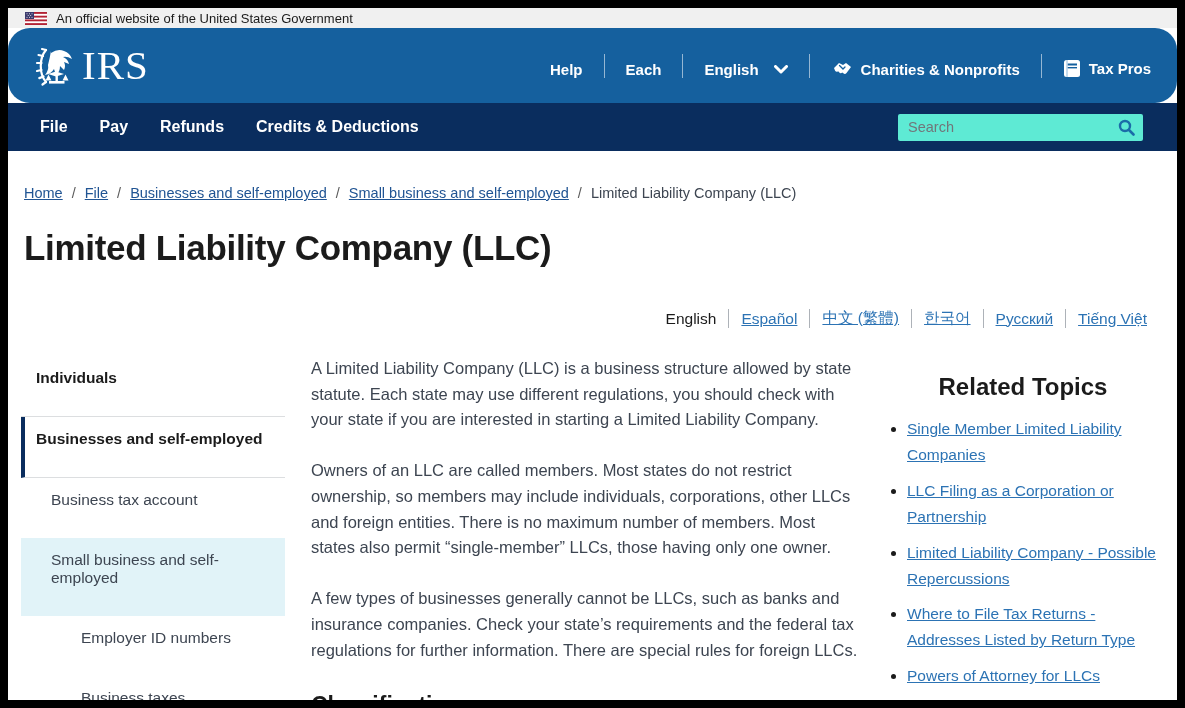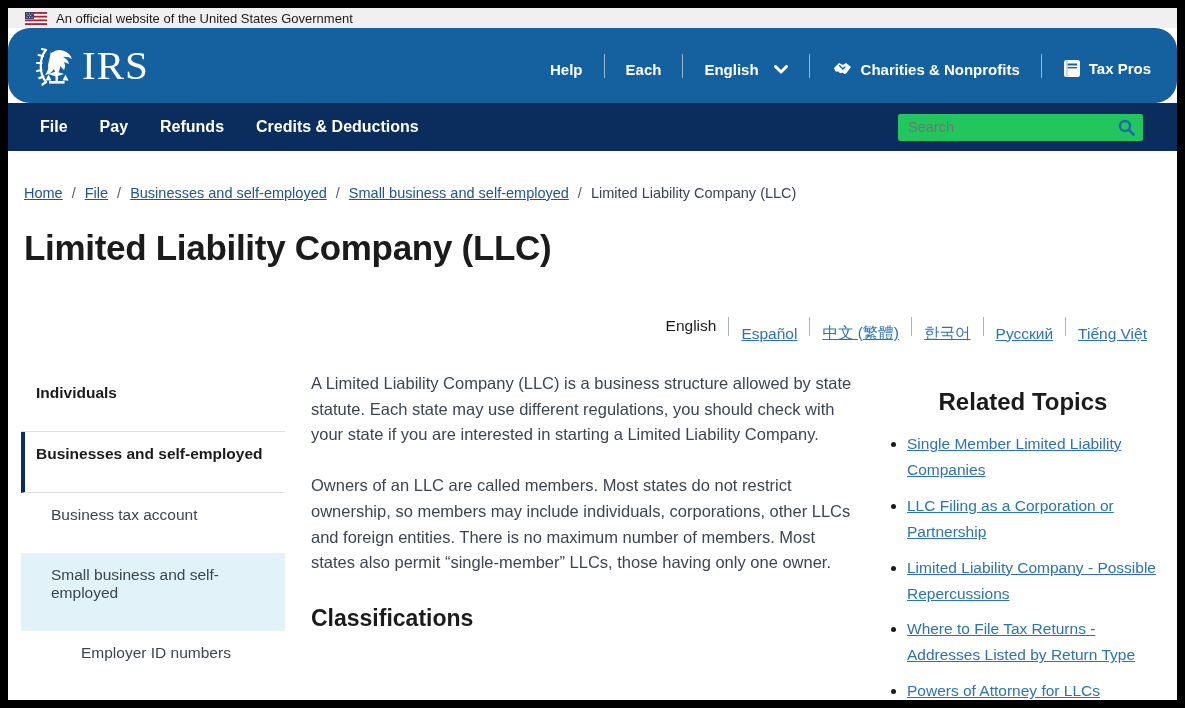--- a/index.html
+++ b/index.html
@@ -29,39 +29,39 @@
   .vsep { width: 1px; height: 24px; background: rgba(255,255,255,.55); }
   .chev { margin-left: 7px; }
 
   
   .main-nav {
     height: 48px; background: var(--nav-bg, #0a2d5e);
     display: flex; align-items: center; padding: 0 16px; color: #fff;
   }
   .nav-item { font-size: 16px; font-weight: bold; padding: 0 16px; cursor: pointer; white-space: nowrap; }
   .search-box {
-    margin-left: auto; margin-right: 18px; width: 245px; height: 27px; background: #22c55e;
+    margin-left: auto; margin-right: 18px; width: 245px; height: 27px; background: #5eead4;
     border-radius: 2px; display: flex; align-items: center; padding: 0 8px 0 10px;
   }
   .search-box input { border: none; outline: none; flex: 1; font-size: 14.5px; color: #3d4551; font-family: "Liberation Sans", sans-serif; background: transparent; }
   .search-box input::placeholder { color: #71767a; }
   .search-btn { background: none; border: none; cursor: pointer; display: flex; padding: 0; }
 
   
   .breadcrumb { margin: 34px 16px 16px; font-size: 14.5px; color: #5c5c5c; display: flex; flex-wrap: wrap; align-items: center; }
   .breadcrumb a { color: var(--breadcrumb-link, #205493); text-decoration: underline; cursor: pointer; }
   .crumb-sep { margin: 0 9px; color: #5c5c5c; }
   .crumb-current { color: #3d4551; }
 
   
   .page-title { margin: 27px 16px 0; font-size: 35px; font-weight: bold; color: var(--heading-color, #1b1b1b); letter-spacing: -0.3px; }
 
   
   .lang-row { margin: 40px 30px 0 0; display: flex; justify-content: flex-end; align-items: center; font-size: 15.5px; }
-  .lang-row a { color: var(--link-color, #2c73b4); text-decoration: underline; cursor: pointer; margin-top: 15px; }
+  .lang-row a { color: var(--link-color, #2c73b4); text-decoration: underline; cursor: pointer; }
   .lang-current { color: #1b1b1b; }
   .lang-sep { width: 1px; height: 19px; background: #adb2b8; margin: 0 12px; }
 
   
   .content { display: flex; margin-top: 27px; padding-left: 13px; }
 
   
   .sidebar { width: 264px; flex-shrink: 0; font-size: 15.5px; }
   .side-item { padding: 13px 10px 29px 15px; color: #3d4551; cursor: pointer; }
   .side-item.bold { font-weight: bold; color: #1b1b1b; }
@@ -213,20 +213,21 @@
       <div class="side-item lvl1">Business tax account</div>
       <div class="side-item lvl1 highlight">Small business and self-employed</div>
       <div class="side-item lvl2">Employer ID numbers</div>
       <div class="side-item lvl2">Business taxes</div>
       <div class="side-item lvl2">Reporting information returns</div>
     </nav>
 
     <div class="article">
       <p>A Limited Liability Company (LLC) is a business structure allowed by state statute. Each state may use different regulations, you should check with your state if you are interested in starting a Limited Liability Company.</p>
       <p>Owners of an LLC are called members. Most states do not restrict ownership, so members may include individuals, corporations, other LLCs and foreign entities. There is no maximum number of members. Most states also permit “single-member” LLCs, those having only one owner.</p>
+      <p>A few types of businesses generally cannot be LLCs, such as banks and insurance companies. Check your state’s requirements and the federal tax regulations for further information. There are special rules for foreign LLCs.</p>
       <h2 class="section-heading">Classifications</h2>
     </div>
 
     <aside class="related">
       <h3 class="related-heading">Related Topics</h3>
       <ul>
         <li><a>Single Member Limited Liability Companies</a></li>
         <li><a>LLC Filing as a Corporation or Partnership</a></li>
         <li><a>Limited Liability Company - Possible Repercussions</a></li>
         <li><a>Where to File Tax Returns - Addresses Listed by Return Type</a></li>

